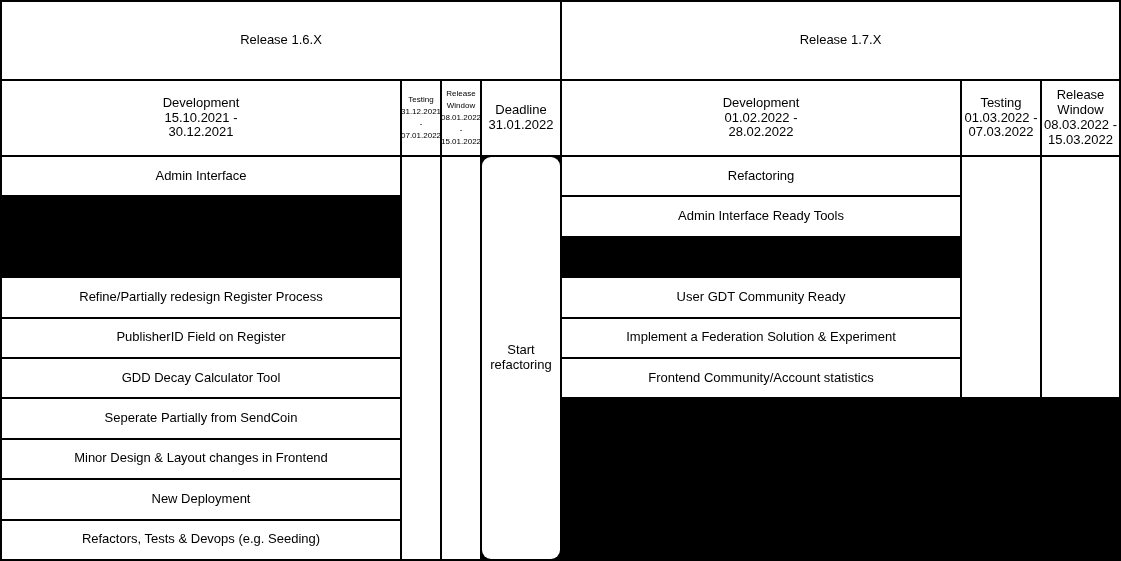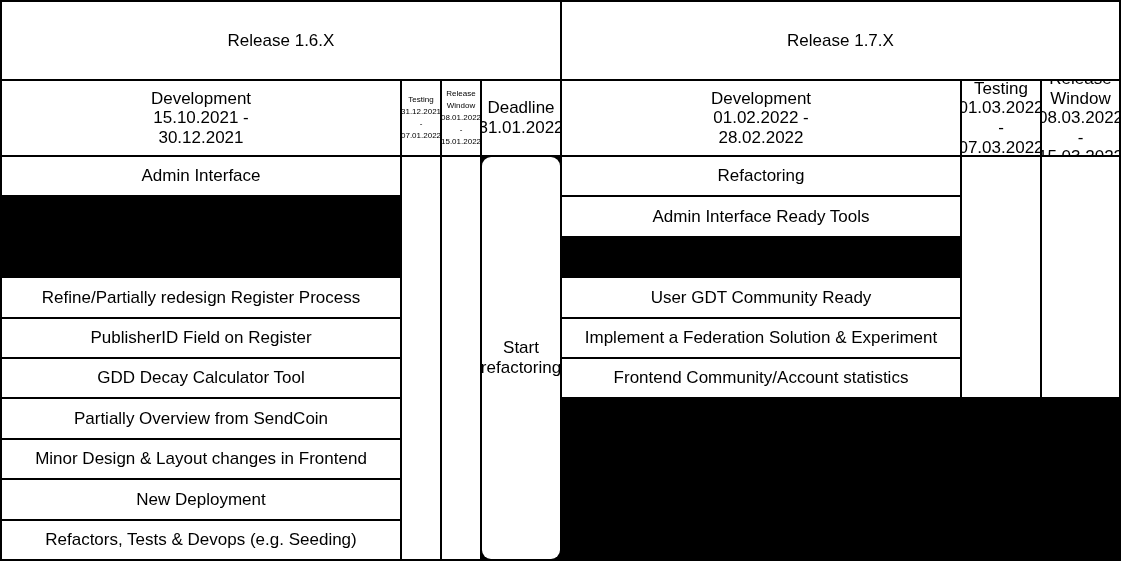--- a/index.html
+++ b/index.html
@@ -17,21 +17,21 @@
     font-family: "Liberation Sans", sans-serif;
     color: #000000;
   }
   .cell {
     background: #ffffff;
     display: flex;
     align-items: center;
     justify-content: center;
     text-align: center;
     white-space: pre-line;
-    font-size: 17px;
+    font-size: 13px;
     line-height: 1.15;
     overflow: hidden;
   }
   .small { font-size: 8px; line-height: 1.5; }
   
   .r16-title { grid-column: 1 / 5; grid-row: 1; }
   .r17-title { grid-column: 5 / 8; grid-row: 1; }
   
   .r16-dev-h  { grid-column: 1; grid-row: 2; }
   .r16-test-h { grid-column: 2; grid-row: 2; }
@@ -84,21 +84,21 @@
 07.03.2022</div>
   <div class="cell r17-rw-h">Release
 Window
 08.03.2022 -
 15.03.2022</div>
 
   <div class="cell r16-task" style="grid-row:3">Admin Interface</div>
   <div class="cell r16-task" style="grid-row:6">Refine/Partially redesign Register Process</div>
   <div class="cell r16-task" style="grid-row:7">PublisherID Field on Register</div>
   <div class="cell r16-task" style="grid-row:8">GDD Decay Calculator Tool</div>
-  <div class="cell r16-task" style="grid-row:9">Partially Overview from SendCoin</div>
+  <div class="cell r16-task" style="grid-row:9">Seperate Partially from SendCoin</div>
   <div class="cell r16-task" style="grid-row:10">Minor Design &amp; Layout changes in Frontend</div>
   <div class="cell r16-task" style="grid-row:11">New Deployment</div>
   <div class="cell r16-task" style="grid-row:12">Refactors, Tests &amp; Devops (e.g. Seeding)</div>
 
   <div class="cell r16-test-body"></div>
   <div class="cell r16-rw-body"></div>
   <div class="cell deadline-body">Start
 refactoring</div>
 
   <div class="cell r17-task" style="grid-row:3">Refactoring</div>

